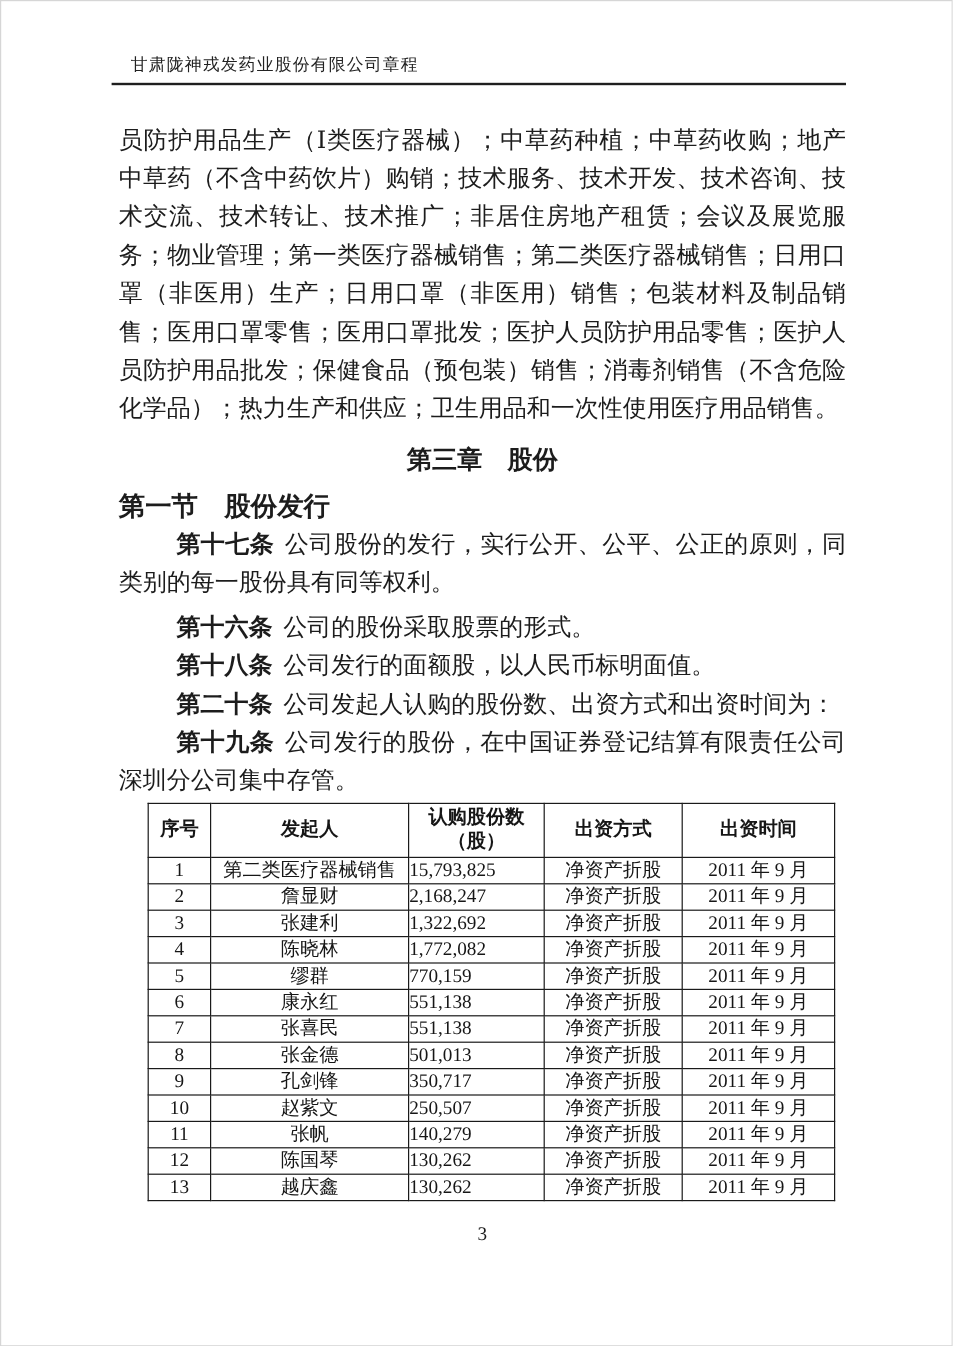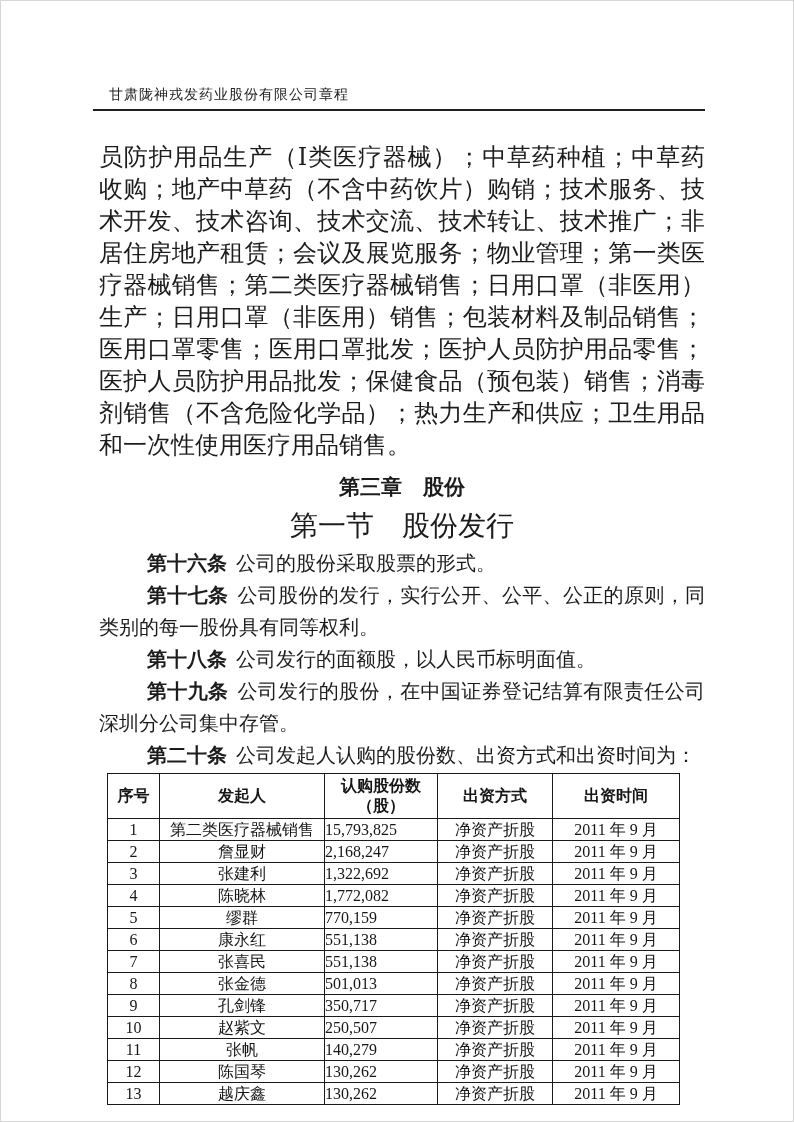--- a/index.html
+++ b/index.html
@@ -16,57 +16,56 @@
     color: #1c1c1c;
     overflow: hidden;
   }
   .doc-header {
     font-size: 14px;
     line-height: 16px;
     letter-spacing: 1px;
     padding: 0 0 6px 16px;
     border-bottom: 2px solid #1f1f1f;
     color: #222222;
-    margin-top: 40px;
   }
   .doc-body { padding-left: 6px; }
   .para {
-    font-size: 24px;
+    font-size: 20px;
     line-height: 32px;
     text-align: justify;
     margin: 30px 0 0 0;
   }
   .chapter-heading {
     font-size: 21px;
     line-height: 32px;
     font-weight: bold;
     text-align: center;
     margin: 10px 0 0 0;
   }
   .section-heading {
-    font-size: 28px;
-    line-height: 32px;
-    font-weight: normal;
-    text-align: center;
+    font-size: 22px;
+    line-height: 32px;
+    font-weight: bold;
+    text-align: left;
     margin: 7px 0 0 0;
   }
   .article {
     font-size: 20px;
     line-height: 32px;
     text-align: justify;
     text-indent: 2.4em;
     margin: 0;
   }
   .article.first { margin-top: 5px; }
   .art-label { font-weight: bold; padding-right: 0.45em; }
   table.founders {
     border-collapse: collapse;
     table-layout: fixed;
     width: 572px;
-    margin: 2px 0 0 8px;
+    margin: 2px 0 0 24px;
     font-size: 16px;
     color: #161616;
   }
   table.founders th, table.founders td {
     border: 1px solid #1a1a1a;
     padding: 0;
     vertical-align: middle;
     text-align: center;
     overflow: hidden;
   }
@@ -102,39 +101,39 @@
   </div>
 
   <div class="doc-body">
 
     <p class="para">员防护用品生产（Ⅰ类医疗器械）；中草药种植；中草药收购；地产中草药（不含中药饮片）购销；技术服务、技术开发、技术咨询、技术交流、技术转让、技术推广；非居住房地产租赁；会议及展览服务；物业管理；第一类医疗器械销售；第二类医疗器械销售；日用口罩（非医用）生产；日用口罩（非医用）销售；包装材料及制品销售；医用口罩零售；医用口罩批发；医护人员防护用品零售；医护人员防护用品批发；保健食品（预包装）销售；消毒剂销售（不含危险化学品）；热力生产和供应；卫生用品和一次性使用医疗用品销售。</p>
 
     <h2 class="chapter-heading">第三章　股份</h2>
 
     <h3 class="section-heading">第一节　股份发行</h3>
 
+    <p class="article">
+      <span class="art-label">第十七条</span><span>公司股份的发行，实行公开、公平、公正的原则，同类别的每一股份具有同等权利。</span>
+    </p>
+
     <p class="article first">
       <span class="art-label">第十六条</span><span>公司的股份采取股票的形式。</span>
     </p>
 
-    <p class="article">
-      <span class="art-label">第十七条</span><span>公司股份的发行，实行公开、公平、公正的原则，同类别的每一股份具有同等权利。</span>
-    </p>
-
 
     <p class="article">
       <span class="art-label">第十八条</span><span>公司发行的面额股，以人民币标明面值。</span>
     </p>
 
     <p class="article">
+      <span class="art-label">第二十条</span><span>公司发起人认购的股份数、出资方式和出资时间为：</span>
+    </p>
+
+    <p class="article">
       <span class="art-label">第十九条</span><span>公司发行的股份，在中国证券登记结算有限责任公司深圳分公司集中存管。</span>
-    </p>
-
-    <p class="article">
-      <span class="art-label">第二十条</span><span>公司发起人认购的股份数、出资方式和出资时间为：</span>
     </p>
 
     <table class="founders">
       <colgroup>
         <col style="width:52px">
         <col style="width:165px">
         <col style="width:113px">
         <col style="width:115px">
         <col style="width:127px">
       </colgroup>

